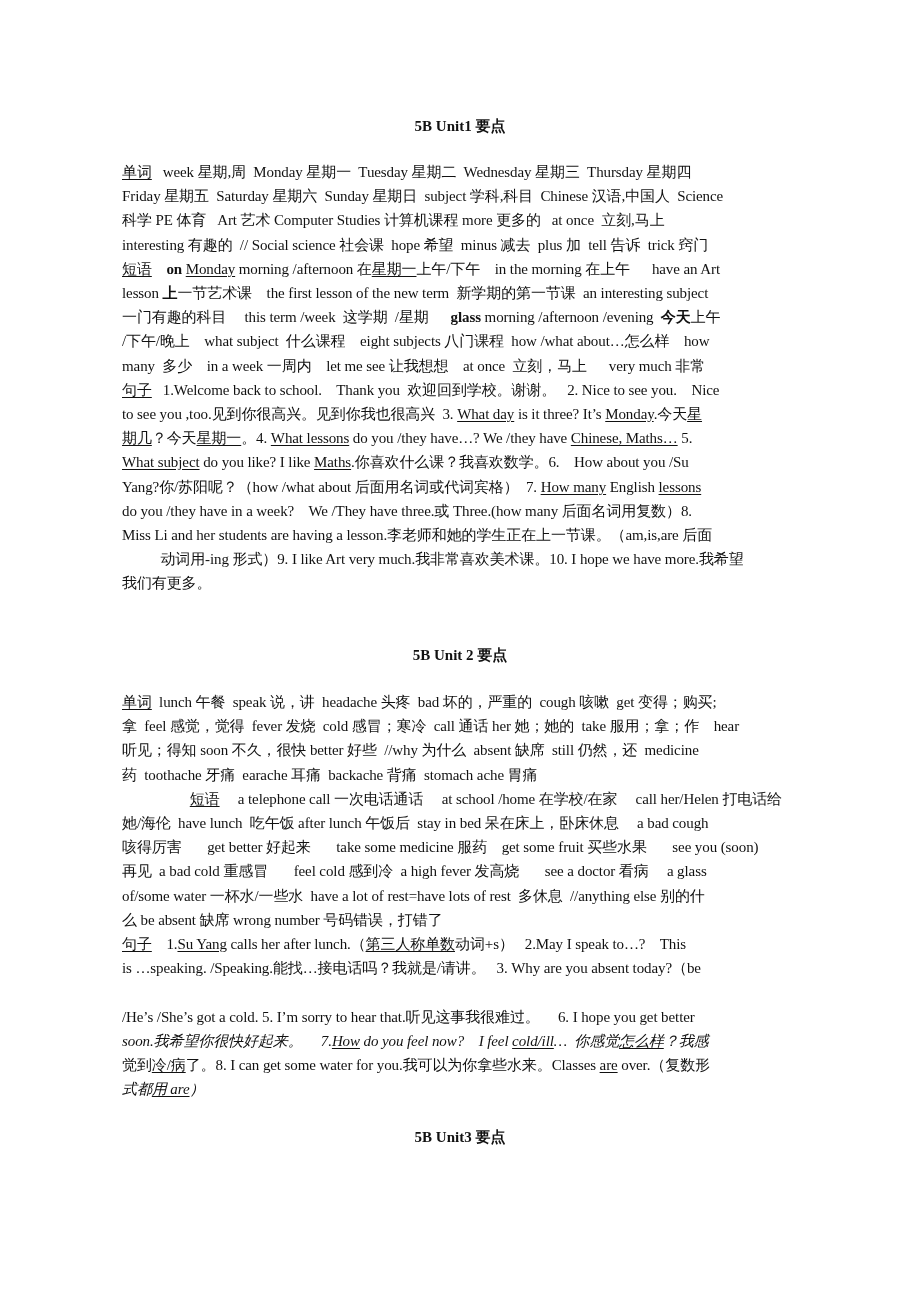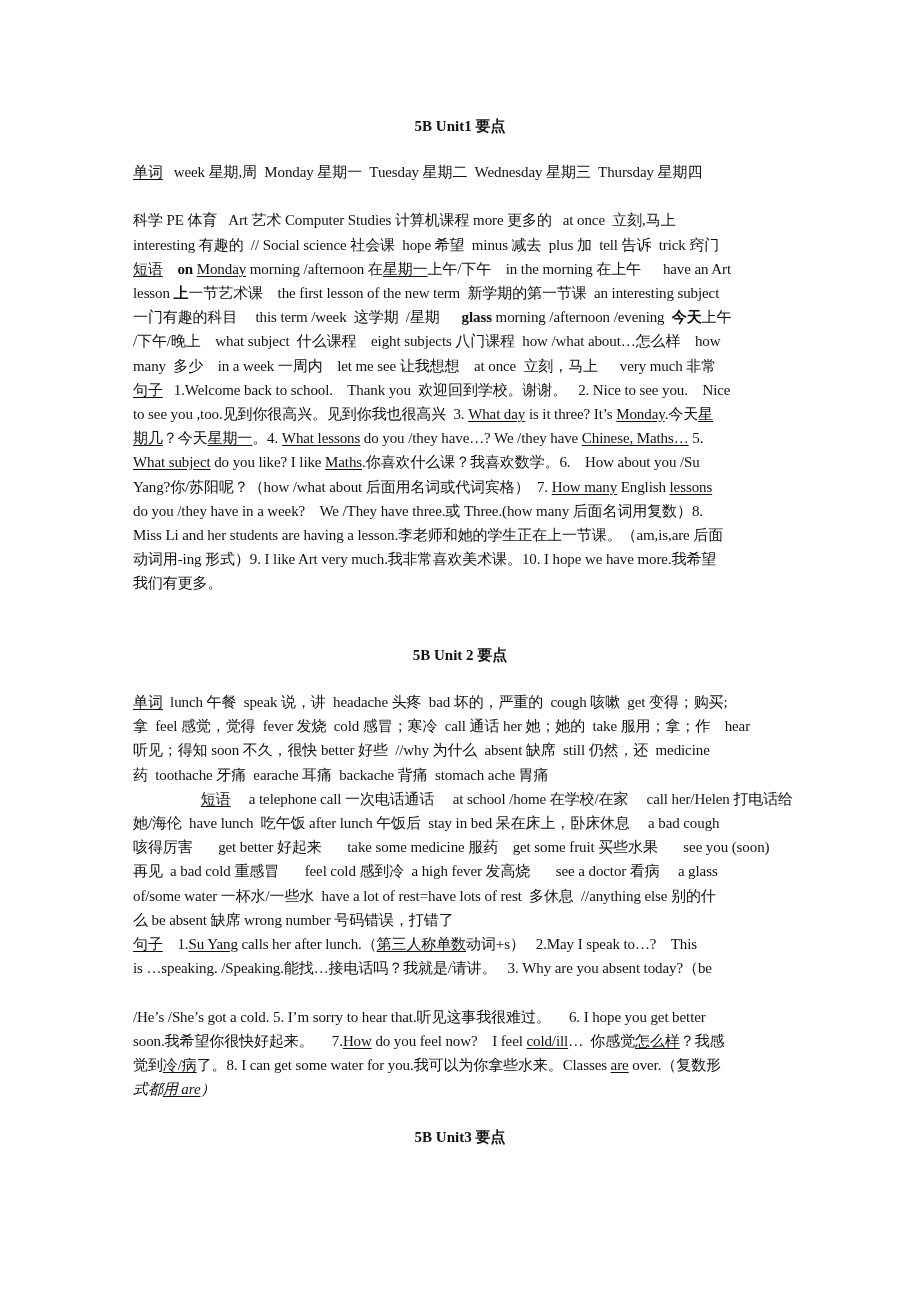--- a/index.html
+++ b/index.html
@@ -1,58 +1,59 @@
 <!DOCTYPE html>
 <html><head>
 <meta charset="utf-8">
 <style>
   html, body { margin: 0; padding: 0; background: #ffffff; }
   body { width: 920px; height: 1302px; position: relative; overflow: hidden;
          font-family: "Liberation Serif", "DejaVu Serif", serif; color: #111; }
   .page { position: absolute; left: 0; top: 0; width: 920px; height: 1302px; }
   .title { position: absolute; left: 0; width: 920px; text-align: center;
            font-weight: bold; font-size: 15px; line-height: 20px; }
-  .line { position: absolute; left: 133px; width: 660px; font-size: 15px;
+  .line { position: absolute; left: 122px; width: 660px; font-size: 15px;
           line-height: 24px; white-space: pre; letter-spacing: -0.1px; }
   .u { text-decoration: underline; text-underline-offset: 2px; }
   .b { font-weight: bold; }
 </style>
 </head>
 <body>
 
 <div class="page" id="page">
     <div class="title" style="top: 116px;">5B Unit1  要点</div>
     <div class="line" style="top: 160px;"><span class="u">单词</span><span>   week 星期,周  Monday 星期一  Tuesday 星期二  Wednesday 星期三  Thursday 星期四</span></div>
+    <div class="line" style="top: 184.2px;"><span>Friday 星期五  Saturday 星期六  Sunday 星期日  subject 学科,科目  Chinese 汉语,中国人  Science</span></div>
     <div class="line" style="top: 208.4px;"><span>科学 PE 体育   Art 艺术 Computer Studies 计算机课程 more 更多的   at once  立刻,马上</span></div>
     <div class="line" style="top: 232.6px; font-family: Liberation Serif, serif;"><span>interesting 有趣的  // Social science 社会课  hope 希望  minus 减去  plus 加  tell 告诉  trick 窍门</span></div>
     <div class="line" style="top: 256.8px;"><span class="u">短语</span><span>    </span><span class="b">on</span><span> </span><span class="u">Monday</span><span> morning /afternoon 在</span><span class="u">星期一</span><span>上午/下午    in the morning 在上午      have an Art</span></div>
     <div class="line" style="top: 281px;"><span>lesson </span><span class="b">上</span><span>一节艺术课    the first lesson of the new term  新学期的第一节课  an interesting subject</span></div>
     <div class="line" style="top: 305.2px;"><span>一门有趣的科目     this term /week  这学期  /星期      </span><span class="b">glass</span><span> morning /afternoon /evening  </span><span class="b">今天</span><span>上午</span></div>
     <div class="line" style="top: 329.4px;"><span>/下午/晚上    what subject  什么课程    eight subjects 八门课程  how /what about…怎么样    how</span></div>
     <div class="line" style="top: 353.6px;"><span>many  多少    in a week 一周内    let me see 让我想想    at once  立刻，马上      very much 非常</span></div>
     <div class="line" style="top: 377.8px;"><span class="u">句子</span><span>   1.Welcome back to school.    Thank you  欢迎回到学校。谢谢。   2. Nice to see you.    Nice</span></div>
     <div class="line" style="top: 402px;"><span>to see you ,too.见到你很高兴。见到你我也很高兴  3. </span><span class="u">What day</span><span> is it three? It’s </span><span class="u">Monday</span><span>.今天</span><span class="u">星</span></div>
     <div class="line" style="top: 426.2px;"><span class="u">期几</span><span>？今天</span><span class="u">星期一</span><span>。4. </span><span class="u">What lessons</span><span> do you /they have…? We /they have </span><span class="u">Chinese, Maths…</span><span> 5.</span></div>
     <div class="line" style="top: 450.4px;"><span class="u">What subject</span><span> do you like? I like </span><span class="u">Maths</span><span>.你喜欢什么课？我喜欢数学。6.    How about you /Su</span></div>
     <div class="line" style="top: 474.6px;"><span>Yang?你/苏阳呢？（how /what about 后面用名词或代词宾格）  7. </span><span class="u">How many</span><span> English </span><span class="u">lessons</span></div>
     <div class="line" style="top: 498.8px;"><span>do you /they have in a week?    We /They have three.或 Three.(how many 后面名词用复数）8.</span></div>
     <div class="line" style="top: 523px;"><span>Miss Li and her students are having a lesson.李老师和她的学生正在上一节课。（am,is,are 后面</span></div>
-    <div class="line" style="top: 547.2px;"><span>动词用-ing 形式）9. I like Art very much.我非常喜欢美术课。10. I hope we have more.我希望</span></div>
+    <div class="line" style="top: 547.2px; text-align: center;"><span>动词用-ing 形式）9. I like Art very much.我非常喜欢美术课。10. I hope we have more.我希望</span></div>
     <div class="line" style="top: 571.4px;"><span>我们有更多。</span></div>
     <div class="title" style="top: 645px;">5B    Unit 2 要点</div>
     <div class="line" style="top: 690px;"><span class="u">单词</span><span>  lunch 午餐  speak 说，讲  headache 头疼  bad 坏的，严重的  cough 咳嗽  get 变得；购买;</span></div>
     <div class="line" style="top: 714.2px;"><span>拿  feel 感觉，觉得  fever 发烧  cold 感冒；寒冷  call 通话 her 她；她的  take 服用；拿；作    hear</span></div>
     <div class="line" style="top: 738.4px;"><span>听见；得知 soon 不久，很快 better 好些  //why 为什么  absent 缺席  still 仍然，还  medicine</span></div>
     <div class="line" style="top: 762.6px;"><span>药  toothache 牙痛  earache 耳痛  backache 背痛  stomach ache 胃痛</span></div>
     <div class="line" style="top: 786.8px; text-align: right;"><span class="u">短语</span><span>     a telephone call 一次电话通话     at school /home 在学校/在家     call her/Helen 打电话给</span></div>
     <div class="line" style="top: 811px;"><span>她/海伦  have lunch  吃午饭 after lunch 午饭后  stay in bed 呆在床上，卧床休息     a bad cough</span></div>
     <div class="line" style="top: 835.2px;"><span>咳得厉害       get better 好起来       take some medicine 服药    get some fruit 买些水果       see you (soon)</span></div>
     <div class="line" style="top: 859.4px;"><span>再见  a bad cold 重感冒       feel cold 感到冷  a high fever 发高烧       see a doctor 看病     a glass</span></div>
     <div class="line" style="top: 883.6px;"><span>of/some water 一杯水/一些水  have a lot of rest=have lots of rest  多休息  //anything else 别的什</span></div>
     <div class="line" style="top: 907.8px;"><span>么 be absent 缺席 wrong number 号码错误，打错了</span></div>
     <div class="line" style="top: 932px;"><span class="u">句子</span><span>    1.</span><span class="u">Su Yang</span><span> calls her after lunch.（</span><span class="u">第三人称单数</span><span>动词+s）   2.May I speak to…?    This</span></div>
     <div class="line" style="top: 956.2px;"><span>is …speaking. /Speaking.能找…接电话吗？我就是/请讲。   3. Why are you absent today?（be</span></div>
     <div class="line" style="top: 1004.6px;"><span>/He’s /She’s got a cold. 5. I’m sorry to hear that.听见这事我很难过。     6. I hope you get better</span></div>
-    <div class="line" style="top: 1028.8px;"><span>soon.我希望你很快好起来。     7.</span><span class="u">How</span><span> do you feel now?    I feel </span><span class="u">cold/ill</span><span>…  你感觉</span><span class="u">怎么样</span><span>？我感</span></div>
+    <div class="line" style="top: 1028.8px; font-style: italic;"><span>soon.我希望你很快好起来。     7.</span><span class="u">How</span><span> do you feel now?    I feel </span><span class="u">cold/ill</span><span>…  你感觉</span><span class="u">怎么样</span><span>？我感</span></div>
     <div class="line" style="top: 1053px;"><span>觉到</span><span class="u">冷/病</span><span>了。8. I can get some water for you.我可以为你拿些水来。Classes </span><span class="u">are</span><span> over.（复数形</span></div>
     <div class="line" style="top: 1077.2px; font-style: italic;"><span>式都</span><span class="u">用 are</span><span>）</span></div>
     <div class="title" style="top: 1127px;">5B    Unit3 要点</div>
   </div>
 
 </body></html>

